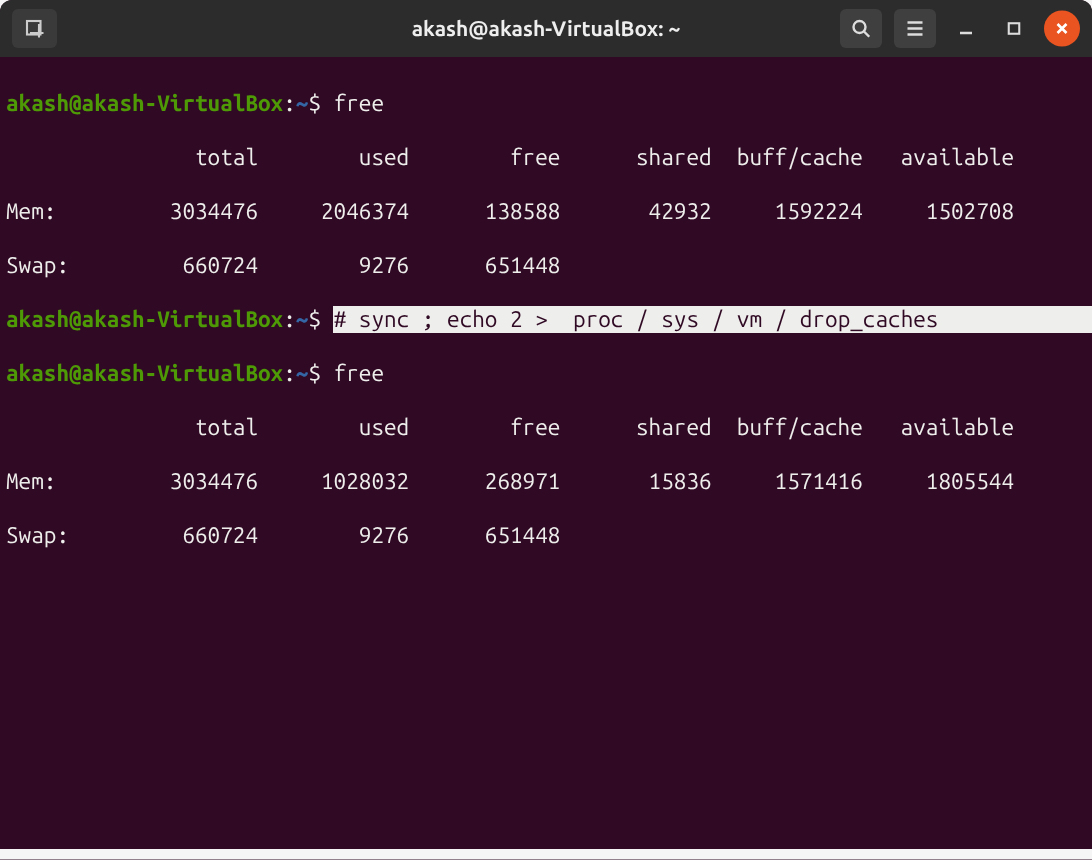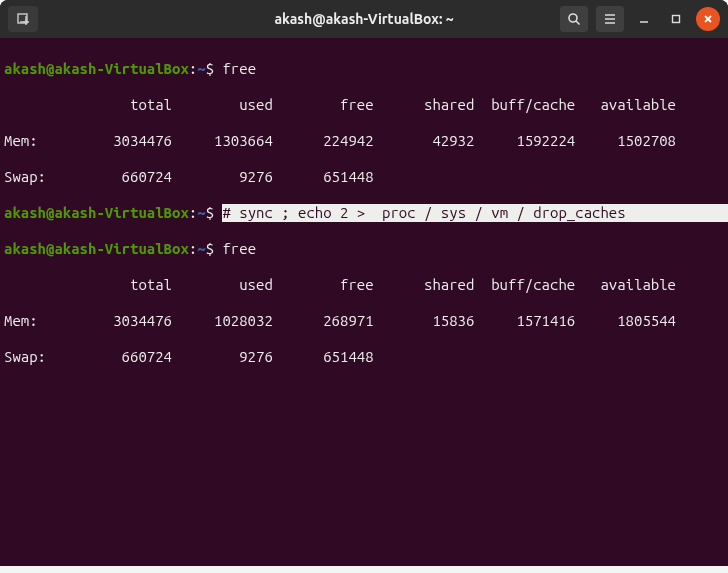--- a/index.html
+++ b/index.html
@@ -144,21 +144,21 @@
           <line x1="3" y1="3" x2="9" y2="9" stroke="#fff" stroke-width="1.8"></line>
           <line x1="9" y1="3" x2="3" y2="9" stroke="#fff" stroke-width="1.8"></line>
         </svg>
       </div>
     </div>
   </div>
 
   <div class="terminal">
 <div class="line"><span class="prompt-user">akash@akash-VirtualBox</span><span class="prompt-sym">:</span><span class="prompt-path">~</span><span class="prompt-sym">$</span> <span>free</span></div>
 <div class="line" id="hdr1">               total        used        free      shared  buff/cache   available</div>
-<div class="line" id="f1m">Mem:         3034476     1303664      224942       42932     1592224     1502708</div>
+<div class="line" id="f1m">Mem:         3034476     2046374      138588       42932     1592224     1502708</div>
 <div class="line" id="f1s">Swap:         660724        9276      651448</div>
 <div class="line"><span class="prompt-user">akash@akash-VirtualBox</span><span class="prompt-sym">:</span><span class="prompt-path">~</span><span class="prompt-sym">$</span> <span class="hl"># sync ; echo 2 &gt;  proc / sys / vm / drop_caches</span><span class="hl" style="width:308px;"> </span></div>
 <div class="line"><span class="prompt-user">akash@akash-VirtualBox</span><span class="prompt-sym">:</span><span class="prompt-path">~</span><span class="prompt-sym">$</span> <span>free</span></div>
 <div class="line" id="hdr2">               total        used        free      shared  buff/cache   available</div>
 <div class="line" id="f2m">Mem:         3034476     1028032      268971       15836     1571416     1805544</div>
 <div class="line" id="f2s">Swap:         660724        9276      651448</div>
   </div>
 
 </div>
 

